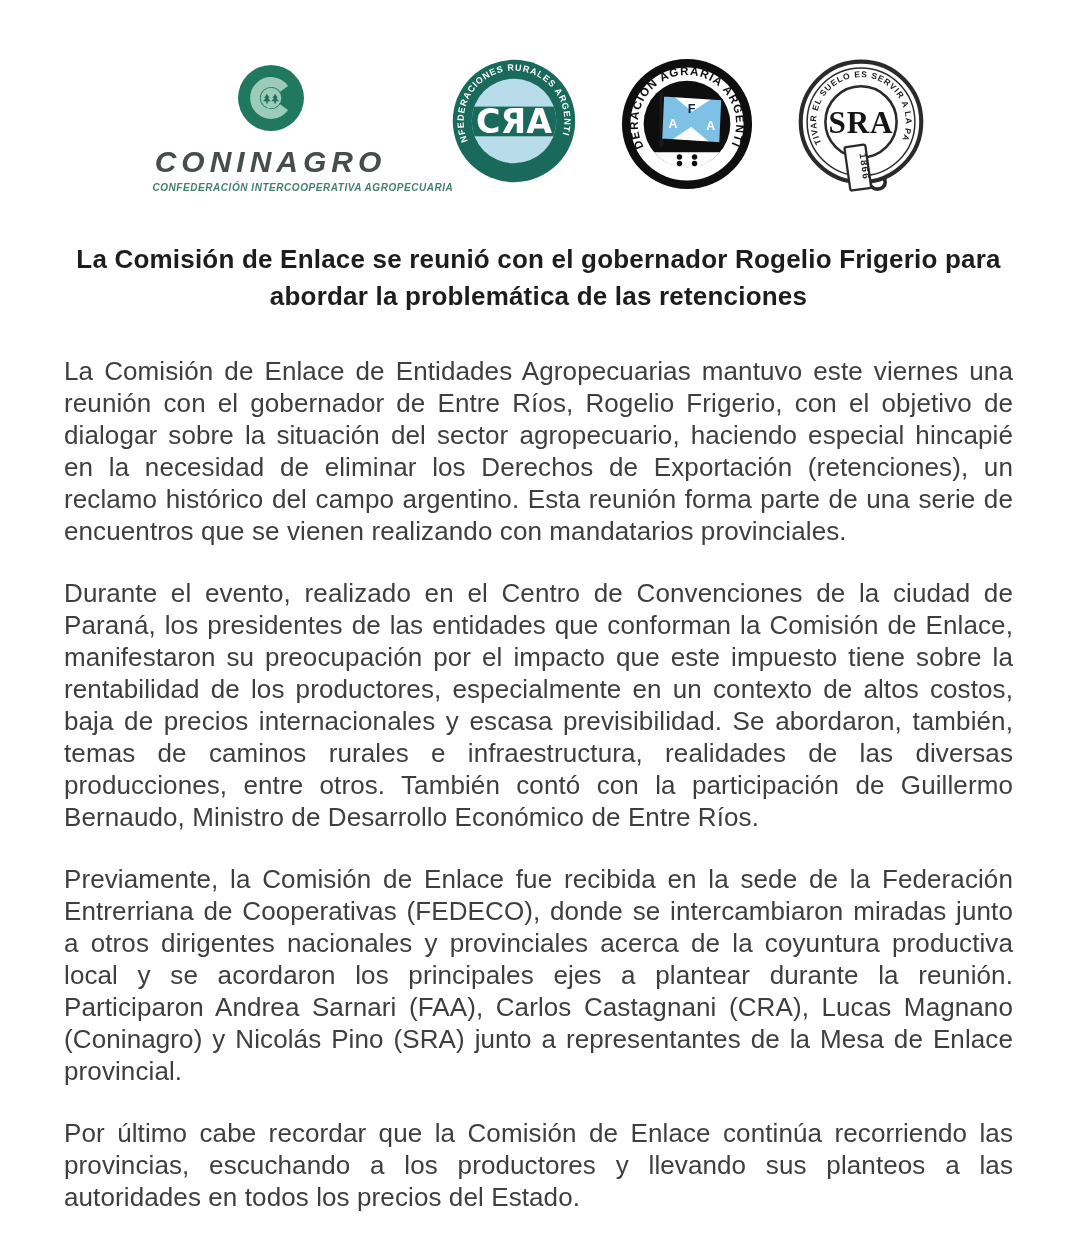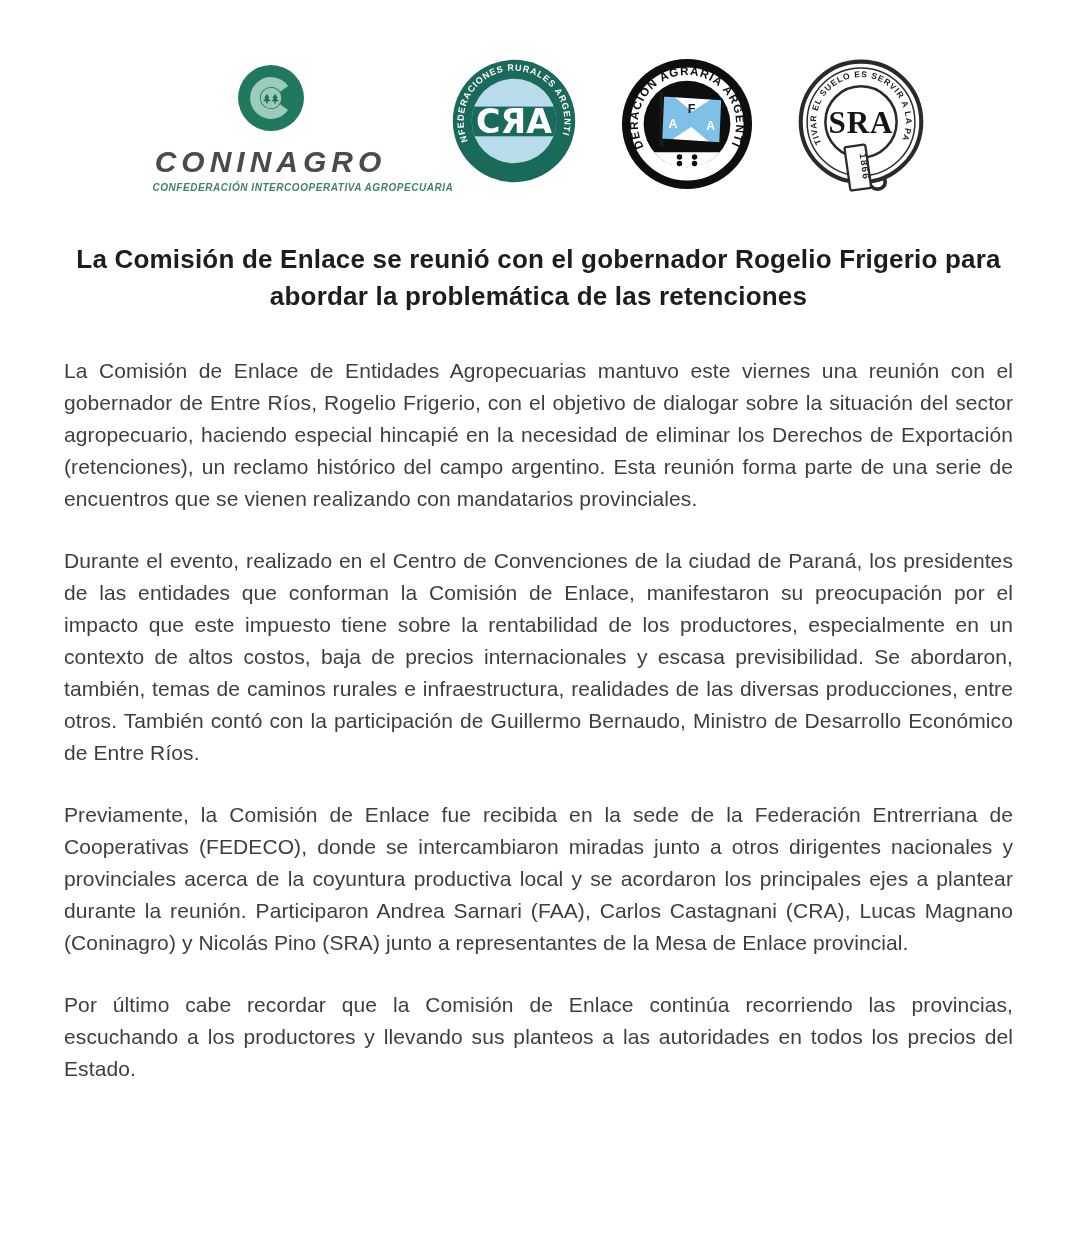--- a/index.html
+++ b/index.html
@@ -54,21 +54,21 @@
     font-weight:700;
     color:#1d1d1d;
     letter-spacing:0.2px;
   }
   
   .body-text{
     margin-top:40px;
   }
   .body-text p{
     margin:0 0 30px 0;
-    font-size:21px;
+    font-size:26px;
     line-height:32px;
     text-align:justify;
     color:#3e3e3e;
     letter-spacing:0.1px;
   }
   .body-text p:last-child{margin-bottom:0;}
 </style>
 </head>
 <body>
 

